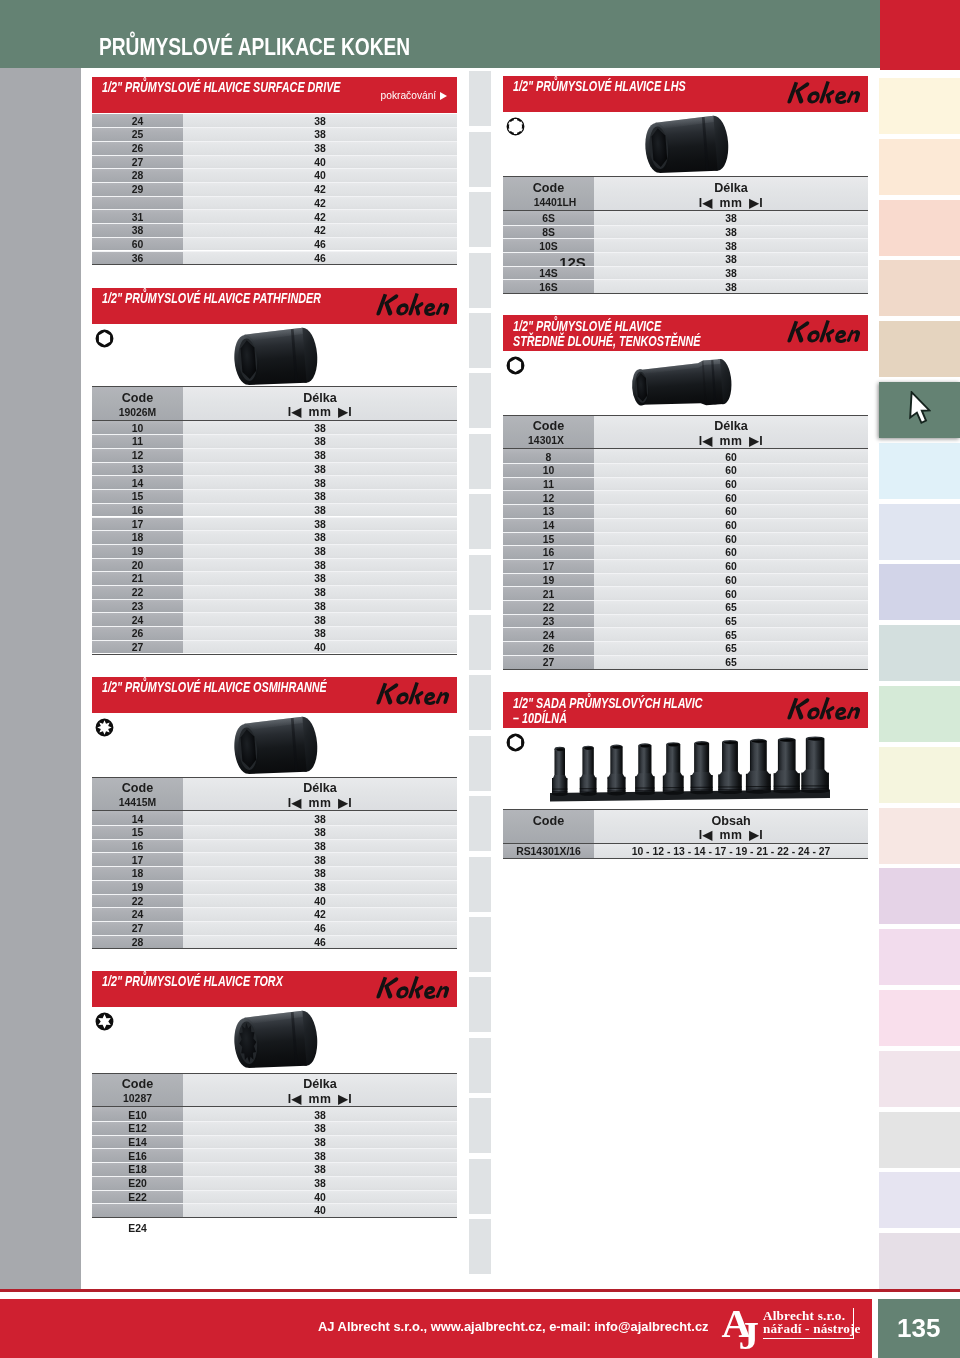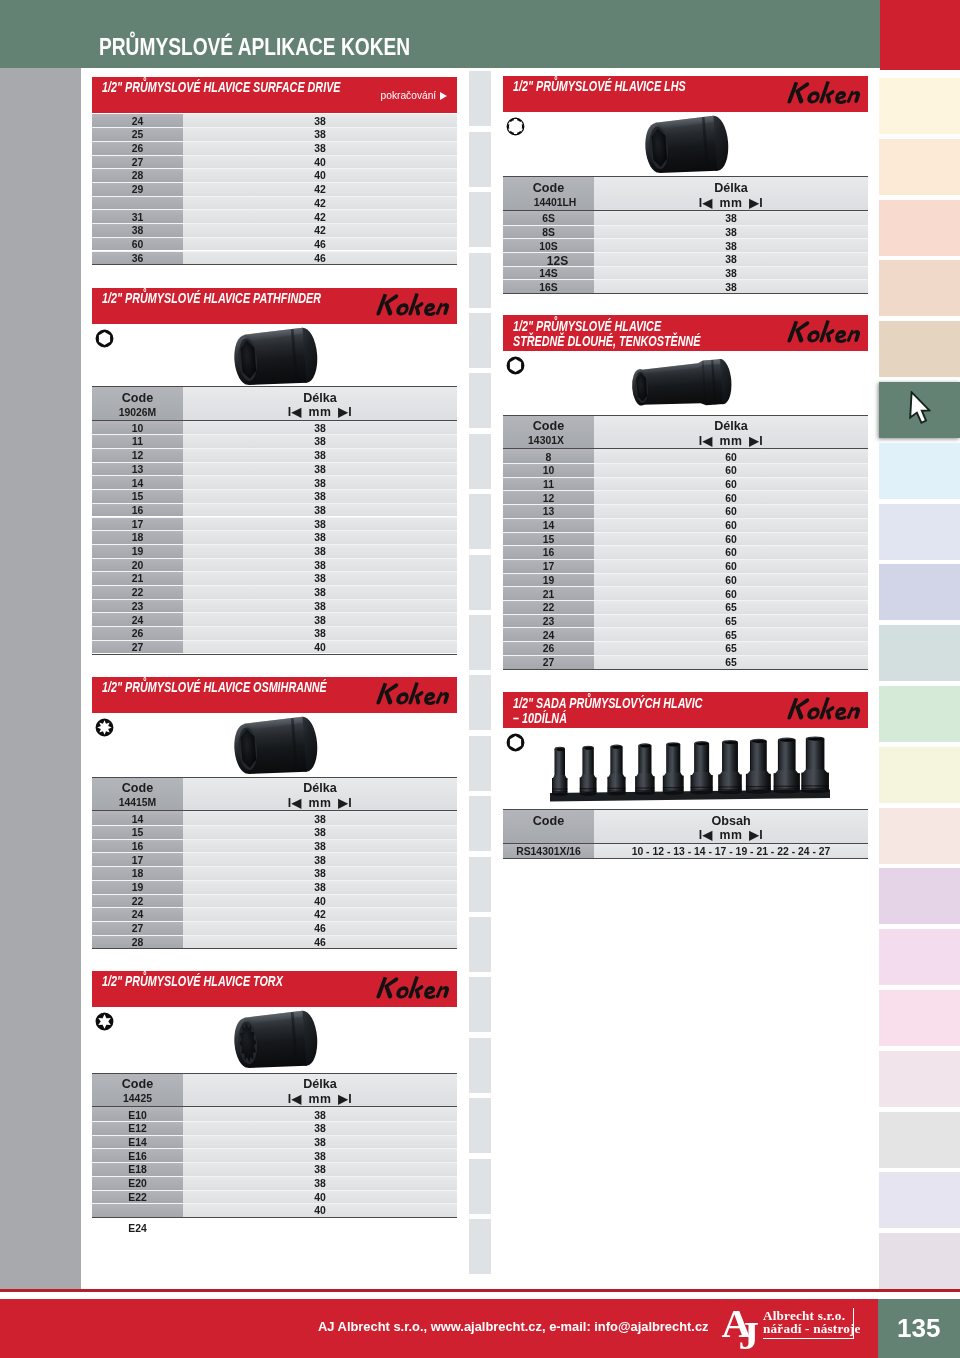--- a/index.html
+++ b/index.html
@@ -8,21 +8,21 @@
        font-family:"Liberation Sans",sans-serif;position:relative;}
   .page{position:absolute;left:0;top:0;width:960px;height:1358px;background:#fff;}
 
   
   .topbar{position:absolute;left:0;top:0;width:880px;height:68px;background:#648273;}
   .topbar-red{position:absolute;left:880px;top:0;width:80px;height:70px;background:#cf2030;}
   .page-title{position:absolute;left:99px;top:34px;font-size:23.5px;font-weight:bold;
       color:#fff;white-space:nowrap;transform:scaleX(0.815);transform-origin:left top;}
   .leftgutter{position:absolute;left:0;top:68px;width:81px;height:1222px;background:#a7a9ad;}
   .footline{position:absolute;left:0;top:1289px;width:960px;height:3px;background:#b21f2b;}
-  .footbar{position:absolute;left:0;top:1298.5px;width:872px;height:59.5px;background:#cf2030;padding-left:35px;}
+  .footbar{position:absolute;left:0;top:1298.5px;width:872px;height:59.5px;background:#cf2030;}
   .foottext{position:absolute;left:318px;top:20px;font-size:12.9px;font-weight:bold;color:#fff;
       white-space:nowrap;}
   .pagebox{position:absolute;left:877.5px;top:1298.5px;width:82.5px;height:59.5px;background:#648273;}
   .pagenum{position:absolute;left:0;top:14px;width:82.5px;text-align:center;
       font-size:26px;font-weight:bold;color:#fff;}
 
   
   .tab{position:absolute;left:879px;width:81px;}
   .tab.sel{box-shadow:-1px 1px 4px rgba(0,0,0,.45);z-index:5;}
 
@@ -600,21 +600,21 @@
             <ellipse cx="15.2" cy="27.5" rx="8.4" ry="19.4" fill="#23272b"></ellipse>
             <path d="M15.20,45.70 L16.65,40.54 L19.10,43.26 L19.16,37.05 L21.95,36.60 L20.61,30.99 L23.00,27.50 L20.61,24.01 L21.95,18.40 L19.16,17.95 L19.10,11.74 L16.65,14.46 L15.20,9.30 L13.75,14.46 L11.30,11.74 L11.24,17.95 L8.45,18.40 L9.79,24.01 L7.40,27.50 L9.79,30.99 L8.45,36.60 L11.24,37.05 L11.30,43.26 L13.75,40.54 Z" fill="url(#s2_hole)"></path>
           </g>
         </svg></div>
     </div>
     <div class="tbl" style="left: 92px; top: 1072.8px; width: 365px;">
       <div class="hline" style="top: 0px; width: 365px;"></div>
       <div class="hcellL" style="top: 1px; width: 91px; height: 32.6px;"></div>
       <div class="hcellR" style="top: 1px; left: 91px; width: 274px; height: 32.6px;"></div>
       <div class="tx" style="left: 0px; top: 4.5px; width: 91px; font-size: 12.6px;">Code</div>
-      <div class="tx" style="left: 0px; top: 20.5px; width: 91px; font-size: 10.4px;">14425</div>
+      <div class="tx" style="left: 0px; top: 20.5px; width: 91px; font-size: 10.4px;">10287</div>
       <div class="tx" style="left: 91px; top: 4.5px; width: 274px; font-size: 12.6px;">Délka</div>
       <div class="tx" style="left: 91px; top: 19.2px; width: 274px; font-size: 12.3px; letter-spacing: 0.5px;">I◀  mm  ▶I</div>
       <div class="hline" style="top: 33.6px; width: 365px;"></div>
       <div class="row" style="top: 34.6px; width: 365px; height: 13.7px;">
         <div class="cL" style="width: 91px; height: 100%;"></div>
         <div class="cR" style="left: 91px; width: 274px; height: 100%;"></div>
         <div class="tx" style="left: 0px; top: 2.2px; width: 91px; font-size: 10.4px;">E10</div>
         <div class="tx" style="left: 91px; top: 2.2px; width: 274px; font-size: 10.4px;">38</div>
       </div>
       <div class="row" style="top: 48.3px; width: 365px; height: 13.7px;">
@@ -755,21 +755,21 @@
       <div class="row" style="top: 62px; width: 365px; height: 13.7px;">
         <div class="cL" style="width: 91px; height: 100%;"></div>
         <div class="cR" style="left: 91px; width: 274px; height: 100%;"></div>
         <div class="tx" style="left: 0px; top: 2.2px; width: 91px; font-size: 10.4px;">10S</div>
         <div class="tx" style="left: 91px; top: 2.2px; width: 274px; font-size: 10.4px;">38</div>
         <div class="rowsep" style="top: 0px; width: 365px;"></div>
       </div>
       <div class="row" style="top: 75.7px; width: 365px; height: 13.7px;">
         <div class="cL" style="width: 91px; height: 100%;"></div>
         <div class="cR" style="left: 91px; width: 274px; height: 100%;"></div>
-        <div class="tx" style="left: 0px; top: 2.2px; width: 109px; font-size: 12px;">12S</div>
+        <div class="tx" style="left: 0px; top: 2.2px; width: 109px; font-size: 15px; padding-left: 15px;">12S</div>
         <div class="tx" style="left: 91px; top: 2.2px; width: 274px; font-size: 10.4px;">38</div>
         <div class="rowsep" style="top: 0px; width: 365px;"></div>
       </div>
       <div class="row" style="top: 89.4px; width: 383px; height: 13.7px;">
         <div class="cL" style="width: 91px; height: 100%;"></div>
         <div class="cR" style="left: 91px; width: 274px; height: 100%;"></div>
         <div class="tx" style="left: 0px; top: 2.2px; width: 91px; font-size: 10.4px;">14S</div>
         <div class="tx" style="left: 91px; top: 2.2px; width: 274px; font-size: 10.4px;">38</div>
         <div class="rowsep" style="top: 0px; width: 365px;"></div>
       </div>

